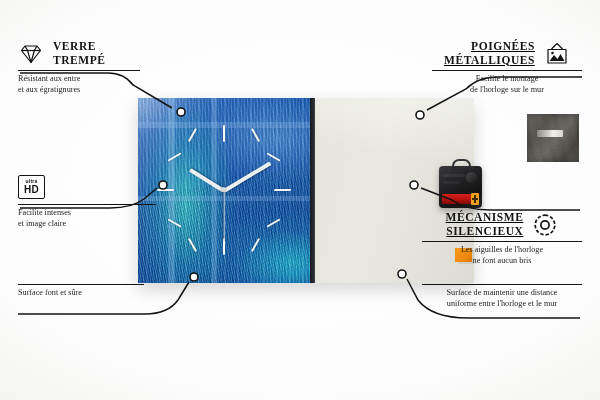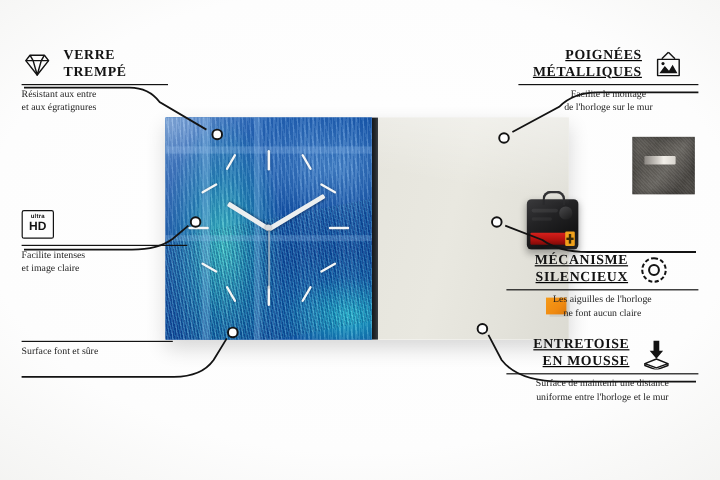--- a/index.html
+++ b/index.html
@@ -422,37 +422,22 @@
         <svg viewBox="0 0 26 26">
           <g fill="none" stroke="#131313" stroke-width="1.7">
             <path d="M13,3.2 a9.8,9.8 0 1,1 -0.01,0 Z" stroke-dasharray="3.4 1.9"></path>
             <circle cx="13" cy="13" r="4.1"></circle>
           </g>
         </svg>
       </span>
     </div>
     <div class="rule" style="width:160px; margin-left:auto;"></div>
     <div class="sub">Les aiguilles de l'horloge
-ne font aucun claire</div>
+ne font aucun bris</div>
   </div>
 
   <div class="feat right" style="left:422px; top:281px; width:160px;">
-    <div class="row">
-      <span class="title">ENTRETOISE
-EN MOUSSE</span>
-      <span class="ico">
-        <svg viewBox="0 0 26 26">
-          <g fill="#131313">
-            <path d="M10.6,2 h4.8 v8.2 h3.2 L13,17 L7.4,10.2 h3.2 Z"></path>
-          </g>
-          <g fill="none" stroke="#131313" stroke-width="1.2" stroke-linejoin="round">
-            <path d="M13,17.2 L3.4,21 L13,24.6 L22.6,21 Z"></path>
-            <path d="M3.4,21 v1.6 L13,26.2 L22.6,22.6 v-1.6"></path>
-          </g>
-        </svg>
-      </span>
-    </div>
     <div class="rule" style="width:160px; margin-left:auto;"></div>
     <div class="sub">Surface de maintenir une distance
 uniforme entre l'horloge et le mur</div>
   </div>
 
 </div>
 
 </body></html>

